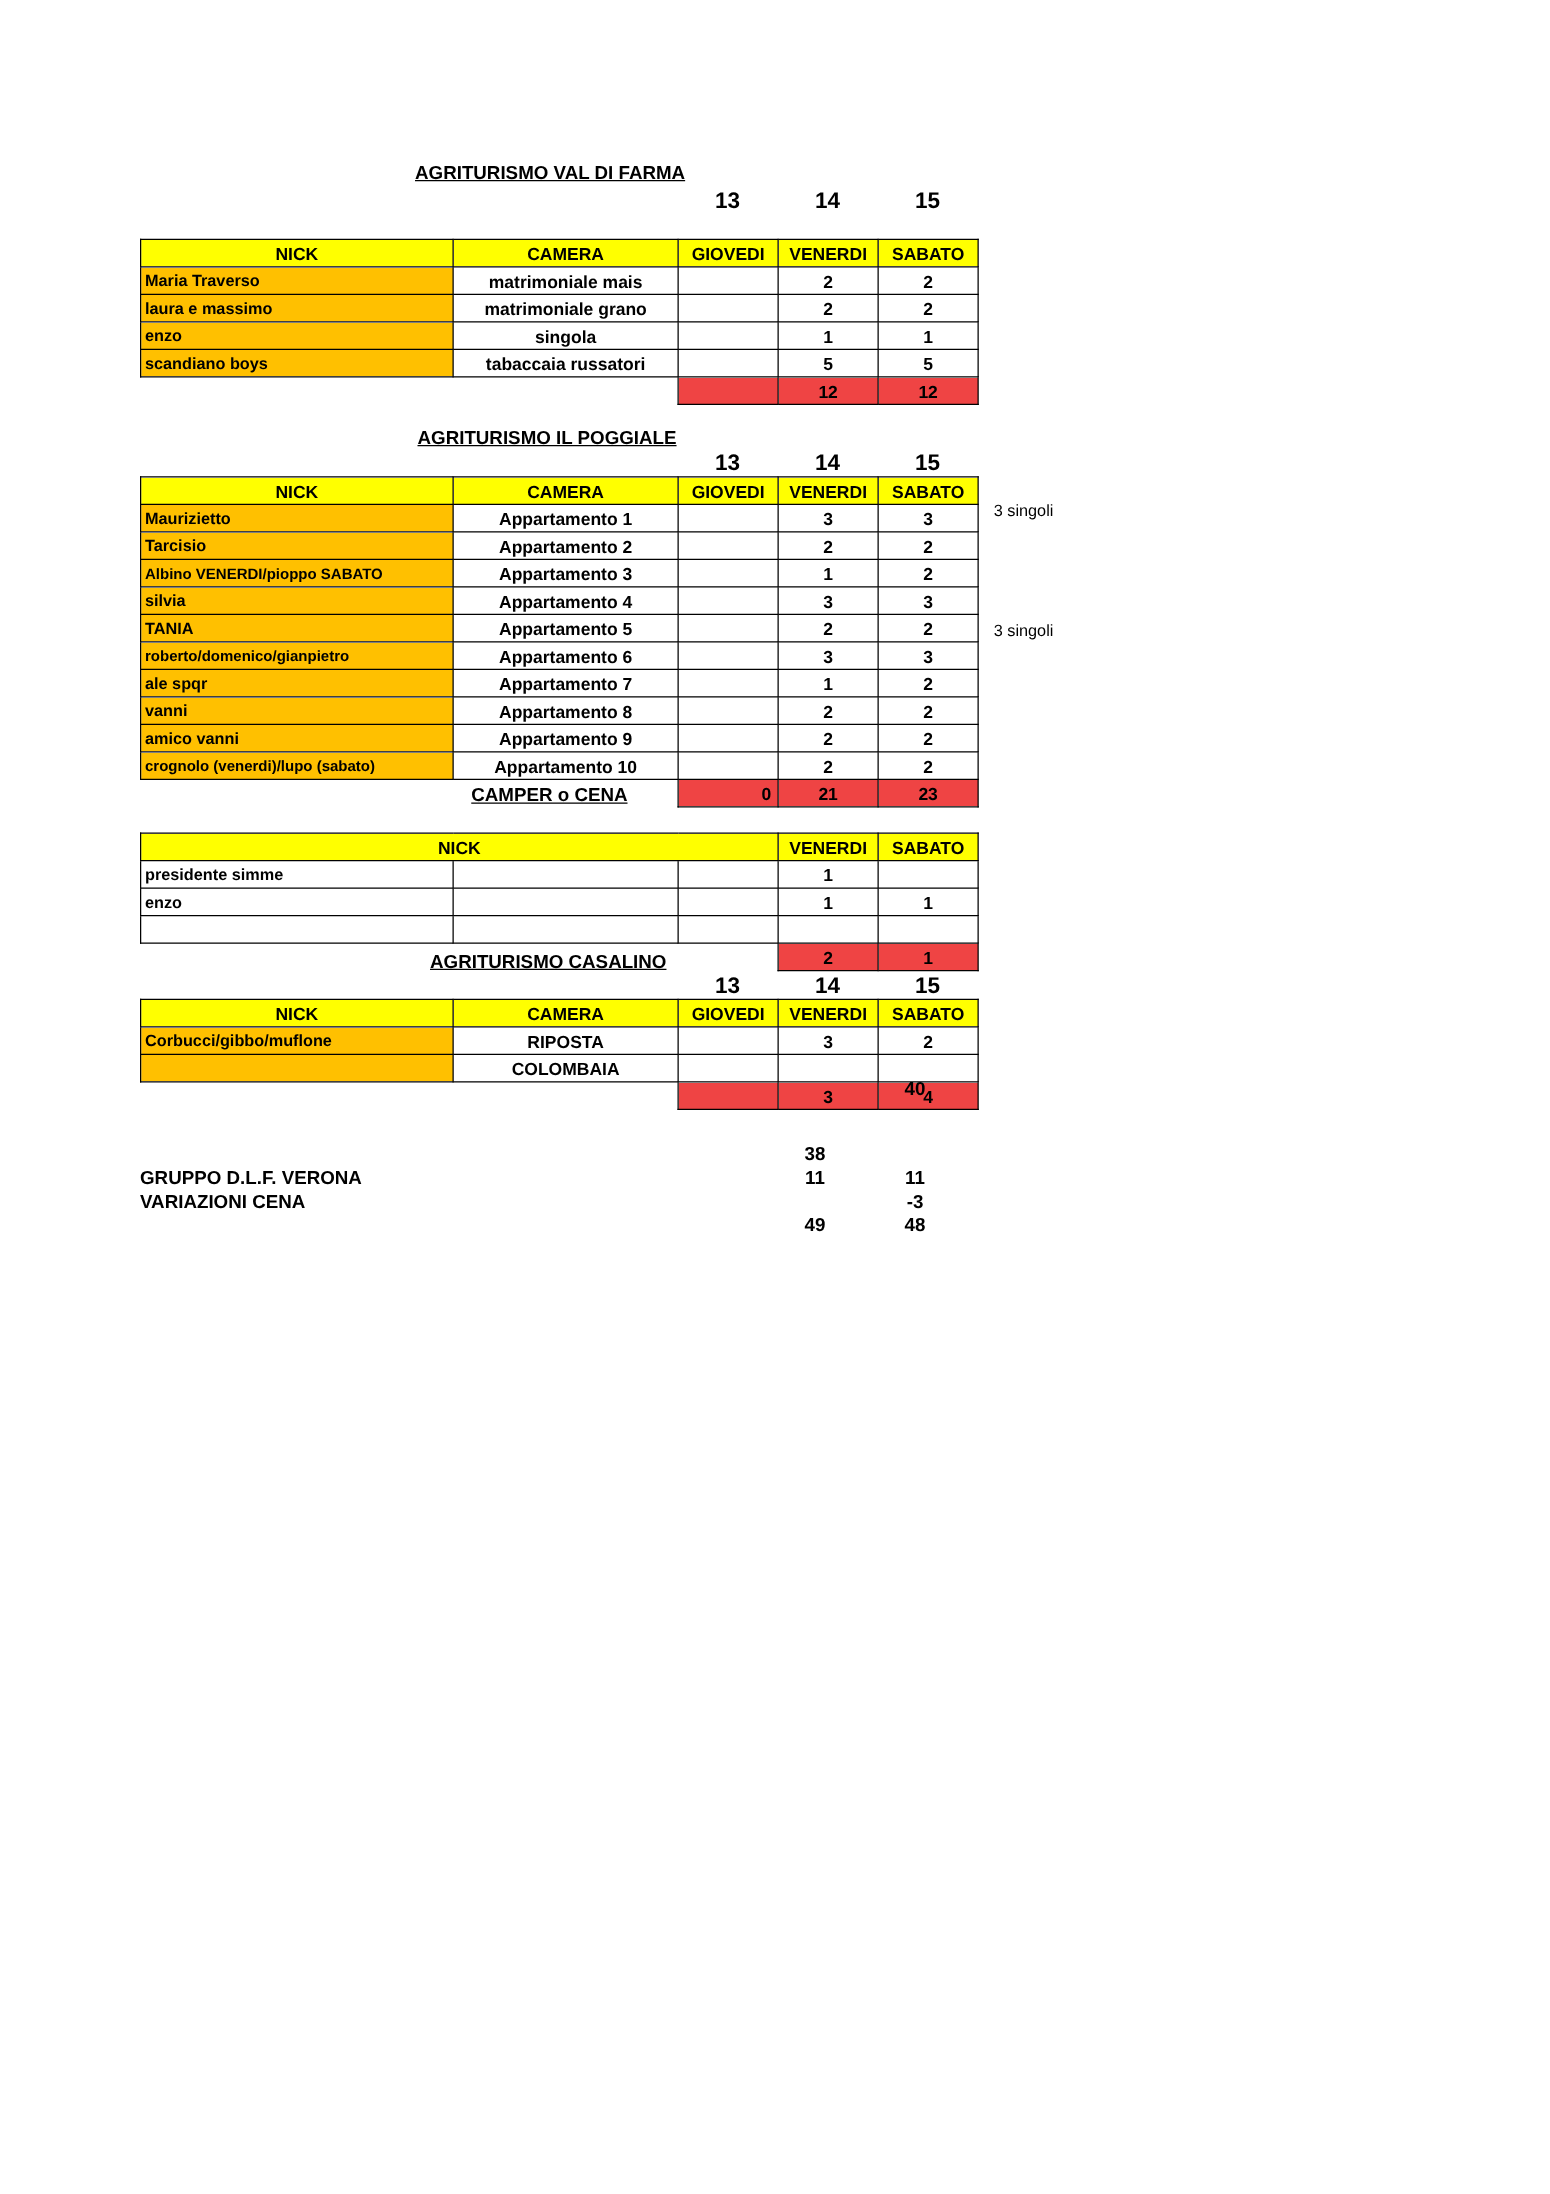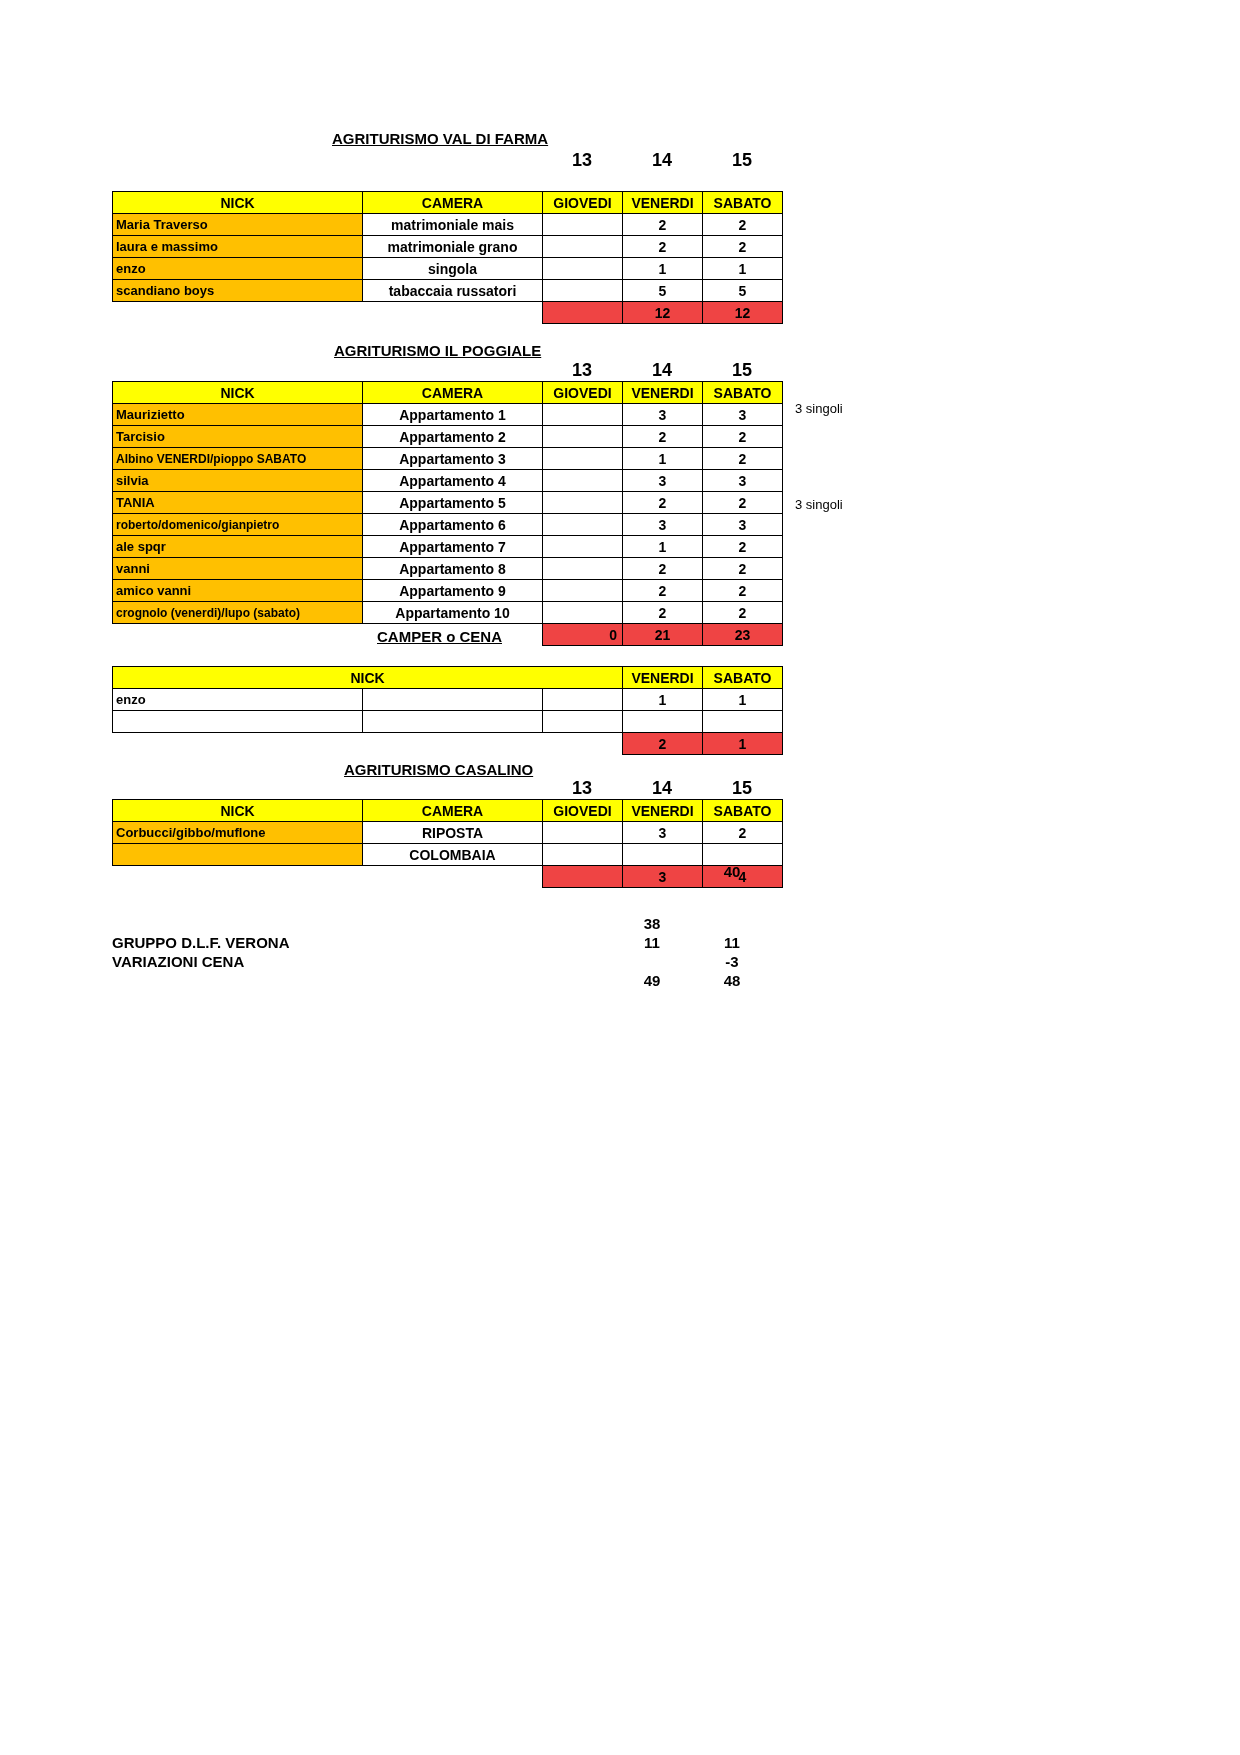--- a/index.html
+++ b/index.html
@@ -324,20 +324,27 @@
           <col class="c-ven">
           <col class="c-sab">
         </colgroup>
       <tbody>
           <tr>
         <td class="hdr" colspan="3">NICK</td>
         <td class="hdr">VENERDI</td>
         <td class="hdr">SABATO</td>
       </tr>
       <tr>
+        <td class="nickcell plain">presidente simme</td>
+        <td class="camera"></td>
+        <td class="num"></td>
+        <td class="num">1</td>
+        <td class="num"></td>
+      </tr>
+      <tr>
         <td class="nickcell plain">enzo</td>
         <td class="camera"></td>
         <td class="num"></td>
         <td class="num">1</td>
         <td class="num">1</td>
       </tr>
       <tr>
         <td class="nickcell plain"></td>
         <td class="camera"></td>
         <td class="num"></td>

